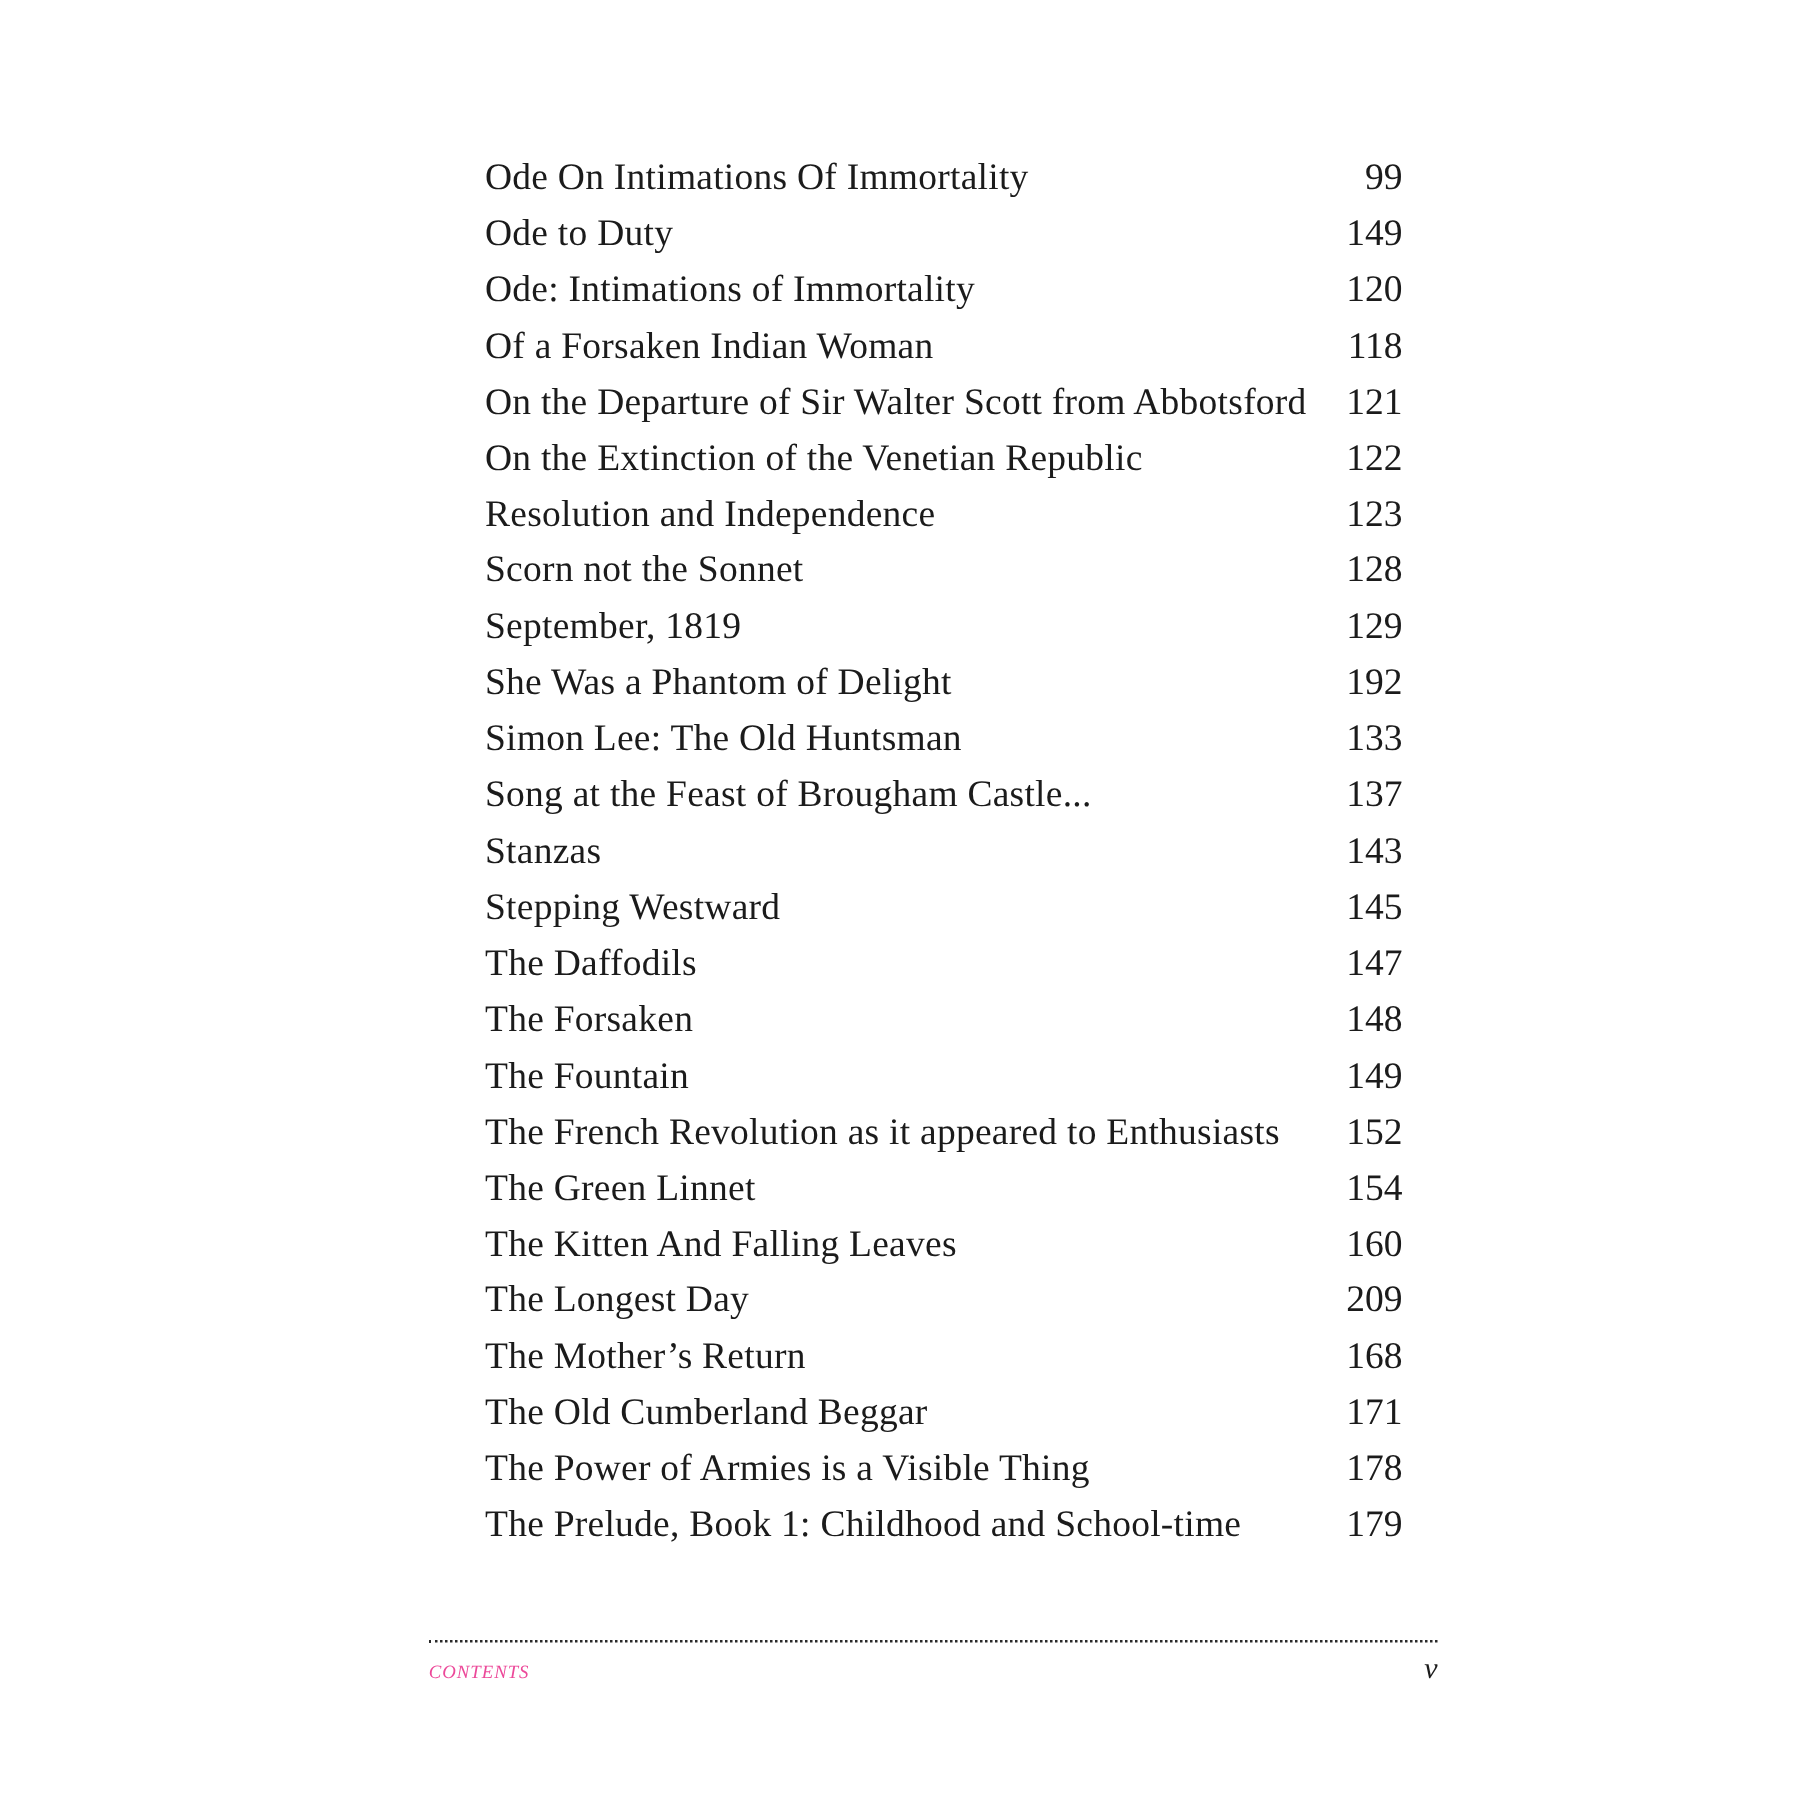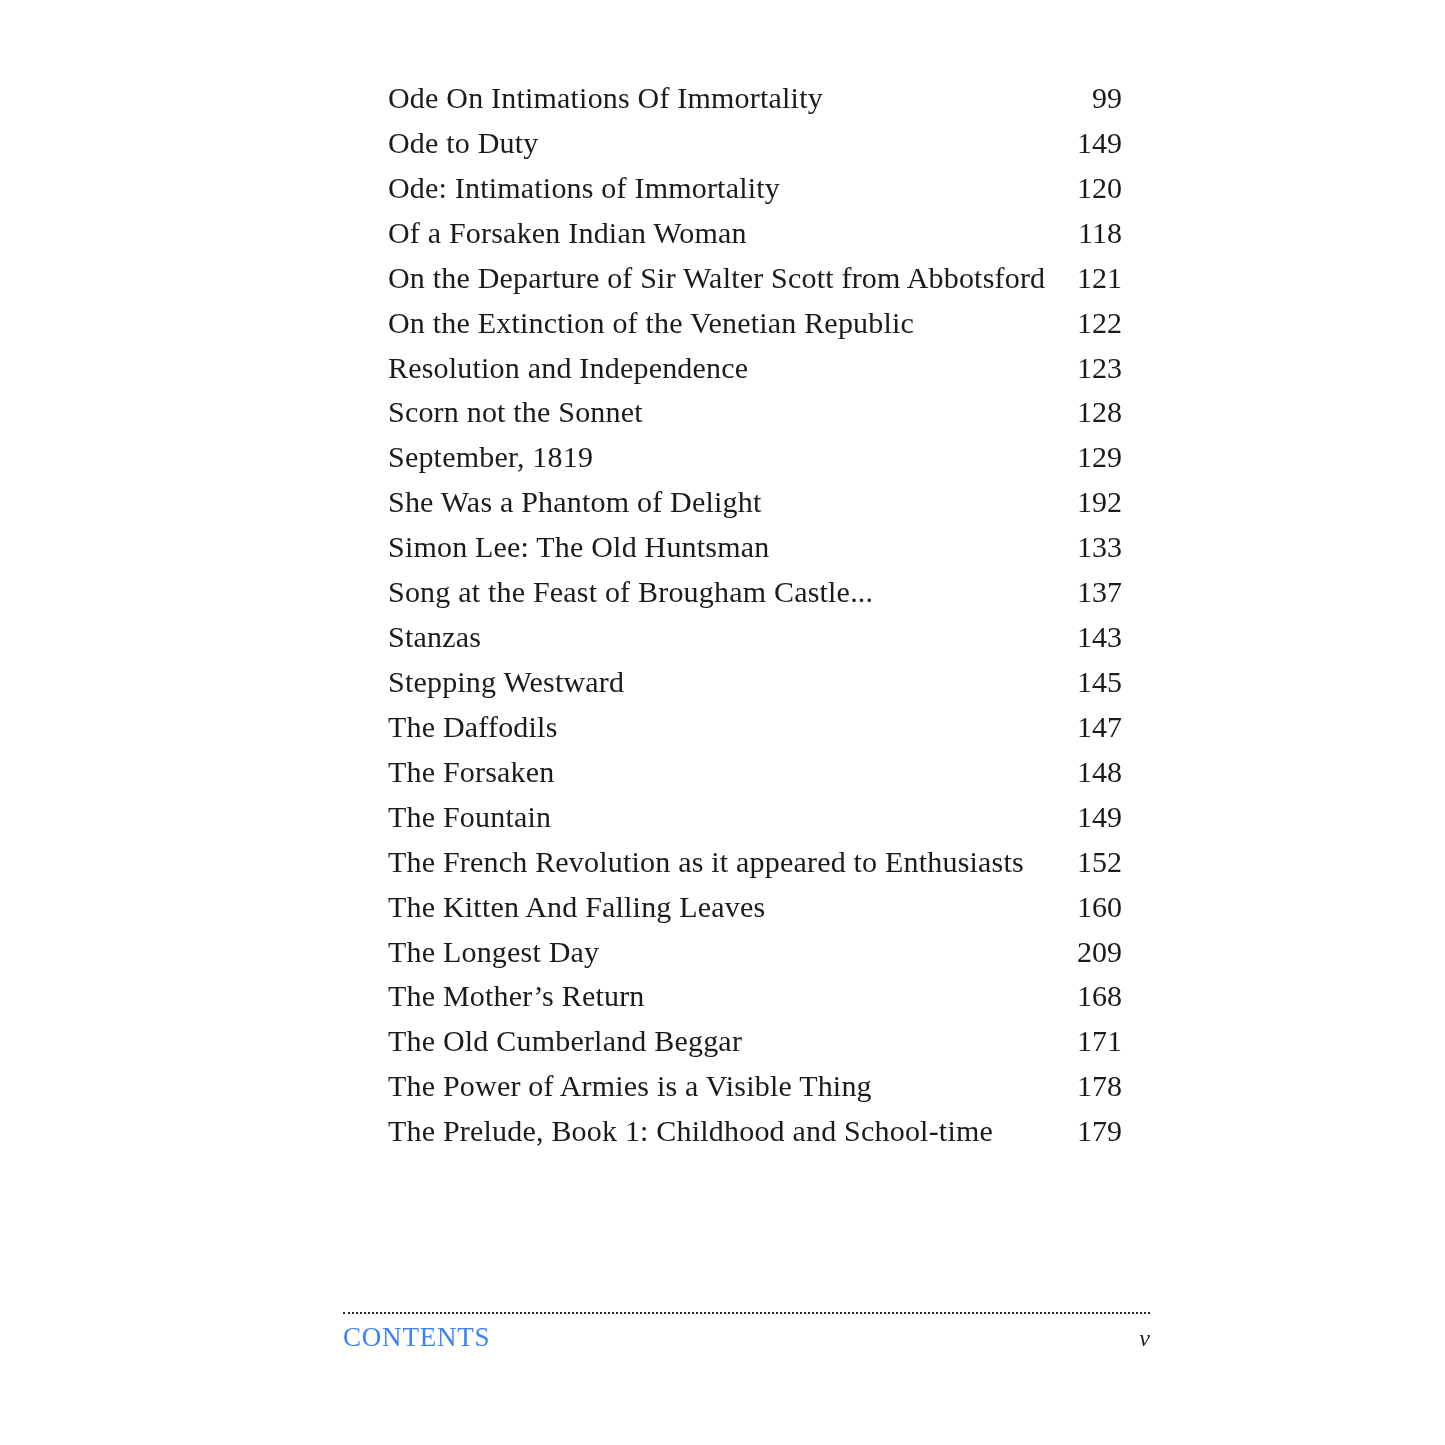--- a/index.html
+++ b/index.html
@@ -34,42 +34,44 @@
   }
   .toc-title {
     flex: 1 1 auto;
     overflow: hidden;
     letter-spacing: 0.2px;
   }
   .toc-page {
     flex: 0 0 auto;
     text-align: left;
     padding-left: 20px;
+    margin-top: 44px;
   }
   .footer-rule {
     position: absolute;
     left: 343px;
     width: 807px;
     top: 1312px;
     border-top: 2px dotted #2a2a2a;
     height: 0;
   }
   .footer-row {
     position: absolute;
     left: 343px;
     width: 807px;
     top: 1322px;
     display: flex;
     justify-content: space-between;
     align-items: baseline;
   }
   .footer-section {
-    font-size: 27px;
+    font-size: 15px;
     letter-spacing: 0.8px;
-    color: #3b82f6;
+    color: #ec4899;
+    font-style: italic;
   }
   .footer-pagenum {
     font-size: 24px;
     font-style: italic;
     color: #1b1b1b;
   }
 </style>
 </head>
 <body>
 
@@ -160,20 +162,24 @@
     <div class="toc-row">
       <span class="toc-title">The Fountain</span>
       <span class="toc-page">149</span>
     </div>
 
     <div class="toc-row">
       <span class="toc-title">The French Revolution as it appeared to Enthusiasts</span>
       <span class="toc-page">152</span>
     </div>
 
+    <div class="toc-row">
+      <span class="toc-title">The Green Linnet</span>
+      <span class="toc-page">154</span>
+    </div>
 
 
     <div class="toc-row">
       <span class="toc-title">The Kitten And Falling Leaves</span>
       <span class="toc-page">160</span>
     </div>
 
     <div class="toc-row">
       <span class="toc-title">The Longest Day</span>
       <span class="toc-page">209</span>

